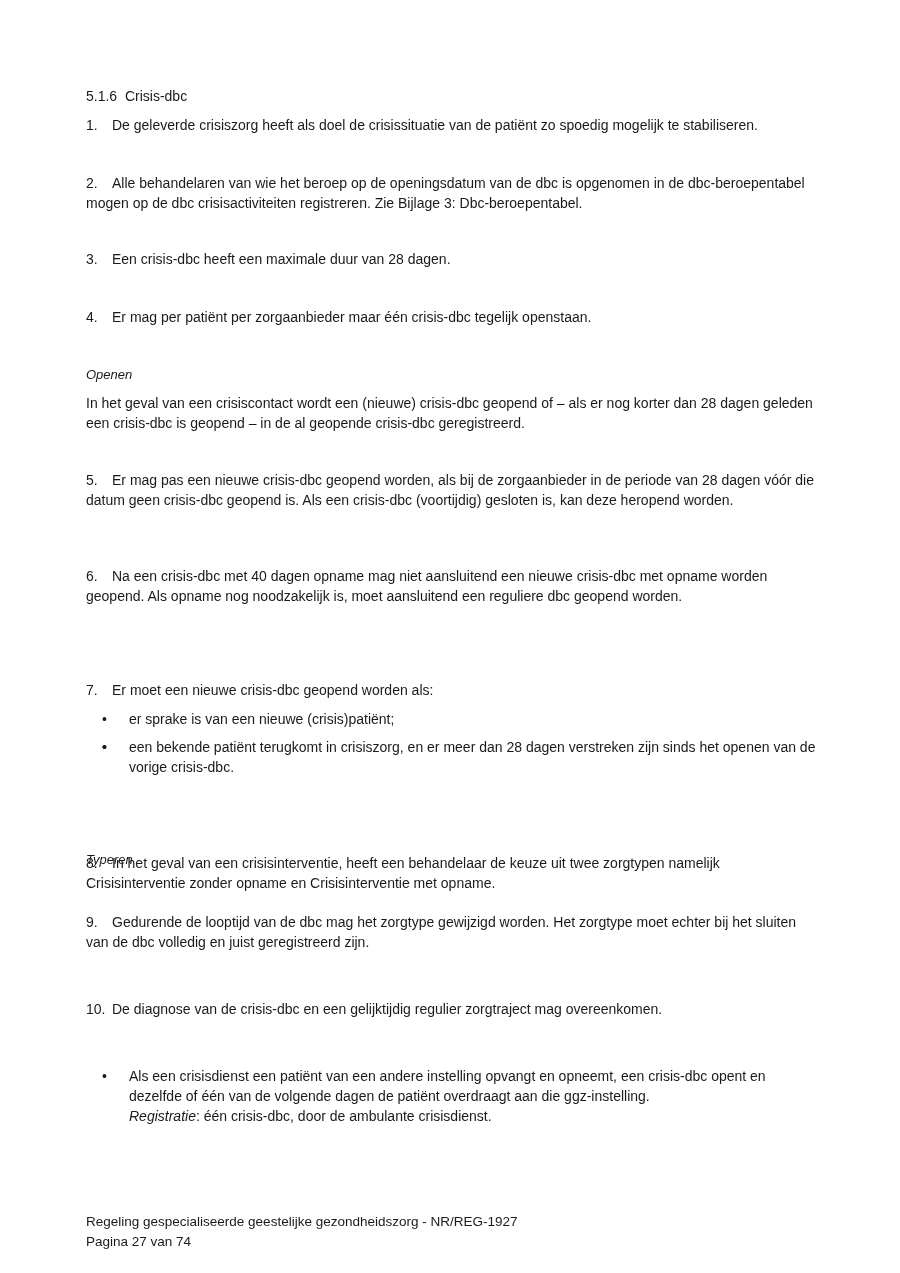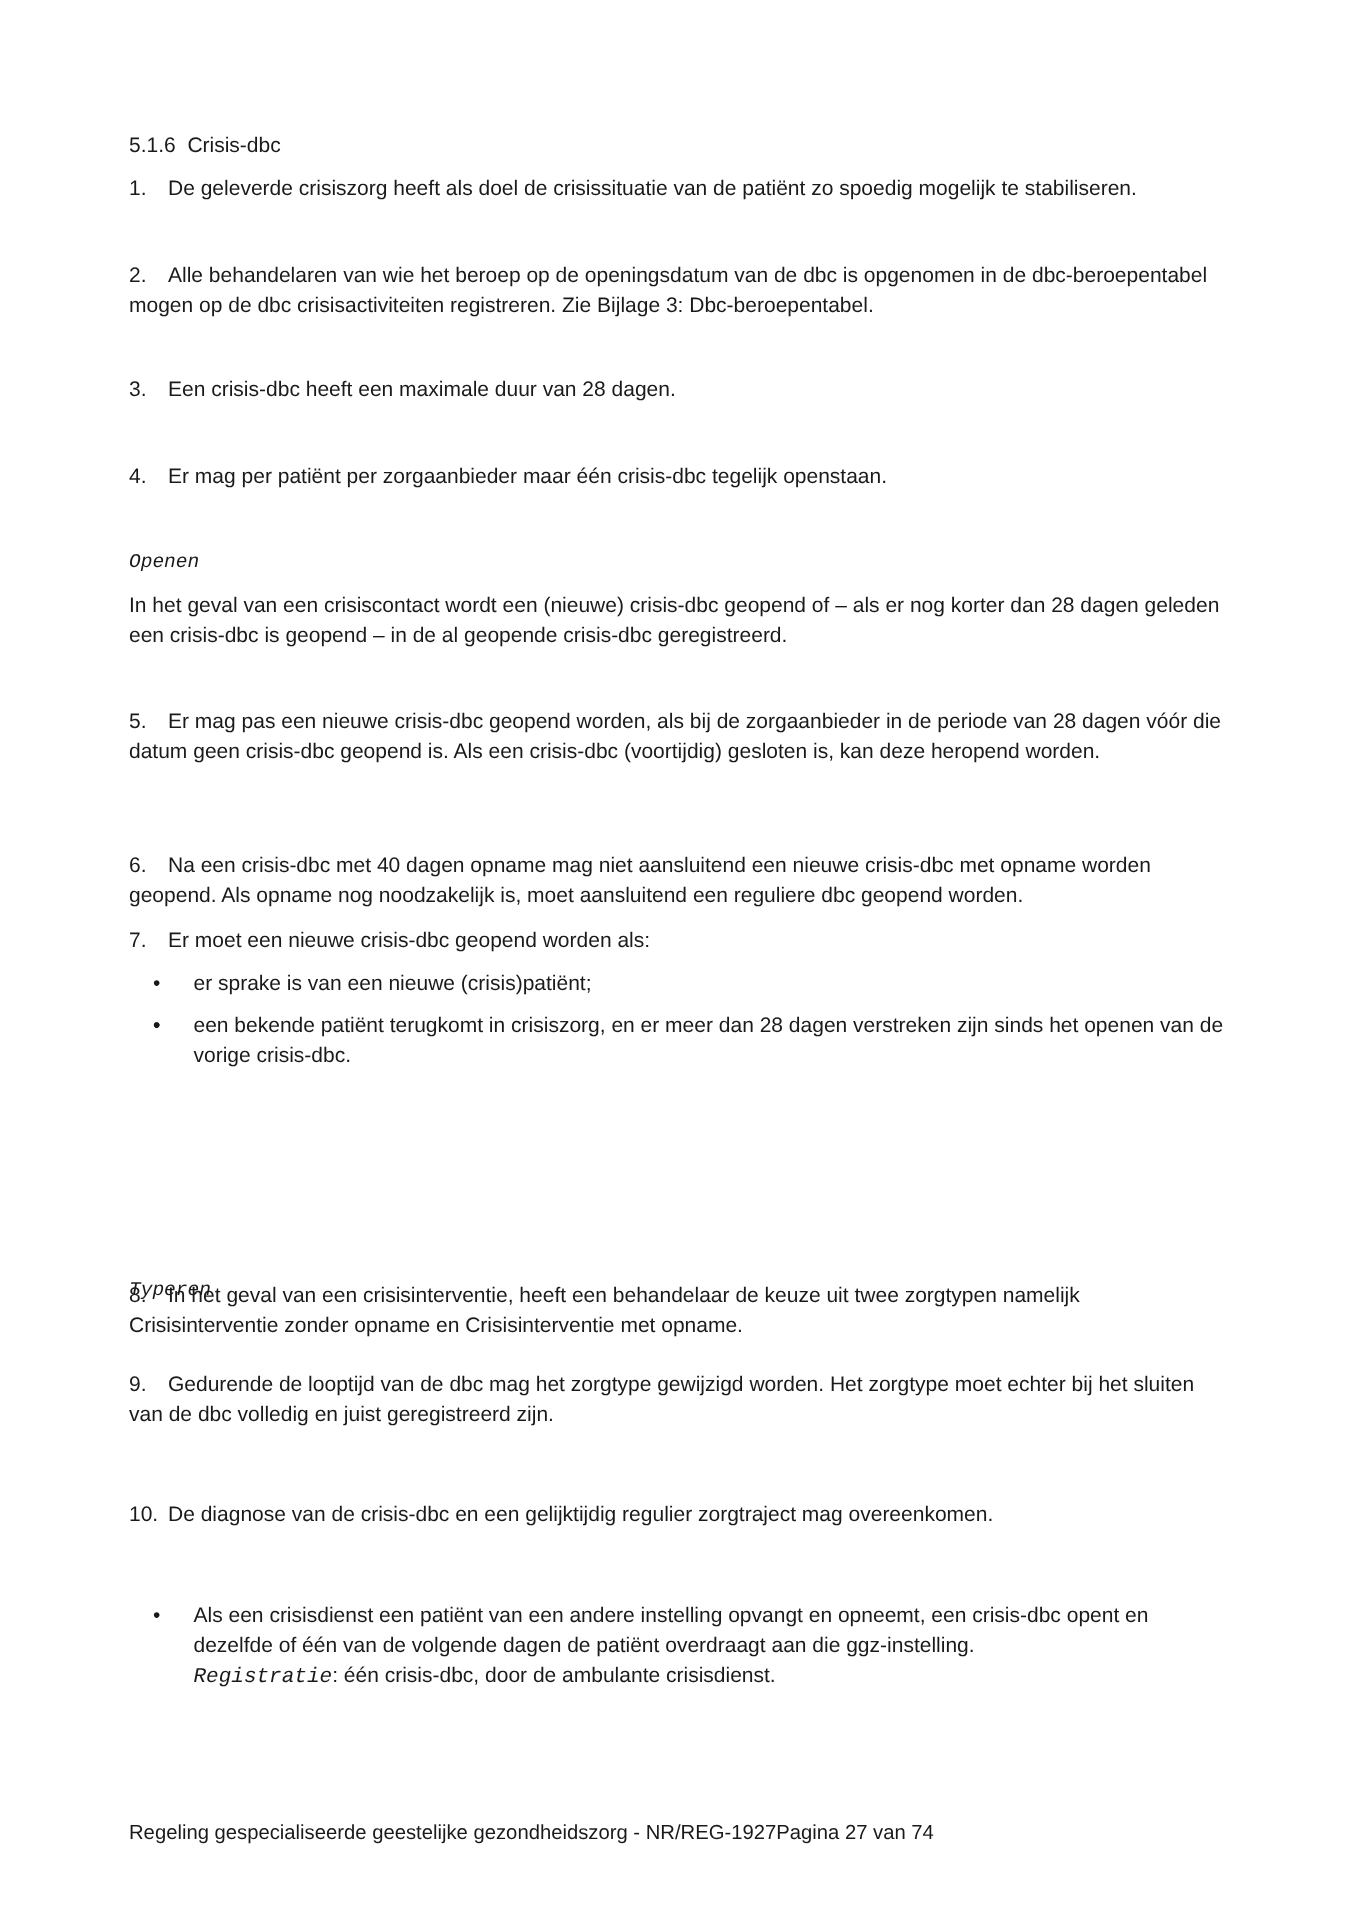--- a/index.html
+++ b/index.html
@@ -4,25 +4,25 @@
 <style>
   html, body { margin: 0; padding: 0; background: #ffffff; }
   body {
     width: 900px; height: 1273px; position: relative; overflow: hidden;
     font-family: "Liberation Sans", sans-serif; color: #1a1a1a;
     font-size: 14px; line-height: 20px;
   }
   .page { position: absolute; left: 86px; top: 0; width: 740px; }
   .blk { position: absolute; left: 0; width: 735px; margin: 0; }
   .num { display: inline-block; width: 26px; }
-  .italic { font-style: italic; font-family: Liberation Mono, monospace; }
+  .italic { font-style: italic; }
   .bullets { list-style: none; margin: 0; padding: 0; }
   .bullets li { position: relative; padding-left: 43px; margin-bottom: 8px; }
   .bullets li .dot { position: absolute; left: 16px; top: 0; }
-  .footer { position: absolute; top: 1212px; left: 86px; width: 730px; font-size: 13.5px; display: flex; justify-content: flex-start; }
+  .footer { position: absolute; top: 1212px; left: 86px; width: 730px; font-size: 13.5px; display: flex; justify-content: flex-start; flex-direction: column; }
 </style>
 </head>
 <body>
 
 <div class="page">
 
   <p class="blk" style="top:86px"><span>5.1.6</span>&nbsp;&nbsp;<span>Crisis-dbc</span></p>
 
   <p class="blk" style="top:115px"><span class="num">1.</span><span>De geleverde crisiszorg heeft als doel de crisissituatie van de patiënt zo spoedig mogelijk te stabiliseren.</span></p>
 
@@ -33,21 +33,21 @@
   <p class="blk" style="top:307px"><span class="num">4.</span><span>Er mag per patiënt per zorgaanbieder maar één crisis-dbc tegelijk openstaan.</span></p>
 
   <p class="blk italic" style="top:365px;font-size:13px">Openen</p>
 
   <p class="blk" style="top:393px">In het geval van een crisiscontact wordt een (nieuwe) crisis-dbc geopend of – als er nog korter dan 28 dagen geleden een crisis-dbc is geopend – in de al geopende crisis-dbc geregistreerd.</p>
 
   <p class="blk" style="top:470px"><span class="num">5.</span><span>Er mag pas een nieuwe crisis-dbc geopend worden, als bij de zorgaanbieder in de periode van 28 dagen vóór die datum geen crisis-dbc geopend is. Als een crisis-dbc (voortijdig) gesloten is, kan deze heropend worden.</span></p>
 
   <p class="blk" style="top:566px"><span class="num">6.</span><span>Na een crisis-dbc met 40 dagen opname mag niet aansluitend een nieuwe crisis-dbc met opname worden geopend. Als opname nog noodzakelijk is, moet aansluitend een reguliere dbc geopend worden.</span></p>
 
-  <div class="blk" style="top:616px">
+  <div class="blk" style="top:680px">
     <p style="margin:0 0 9px 0"><span class="num">7.</span><span>Er moet een nieuwe crisis-dbc geopend worden als:</span></p>
     <ul class="bullets">
       <li><span class="dot">•</span><span>er sprake is van een nieuwe (crisis)patiënt;</span></li>
       <li><span class="dot">•</span></li>
       <li><span class="dot">•</span><span>een bekende patiënt terugkomt in crisiszorg, en er meer dan 28 dagen verstreken zijn sinds het openen van de vorige crisis-dbc.</span></li>
     </ul>
   </div>
 
   <p class="blk italic" style="top:850px;font-size:13px">Typeren</p>
 

